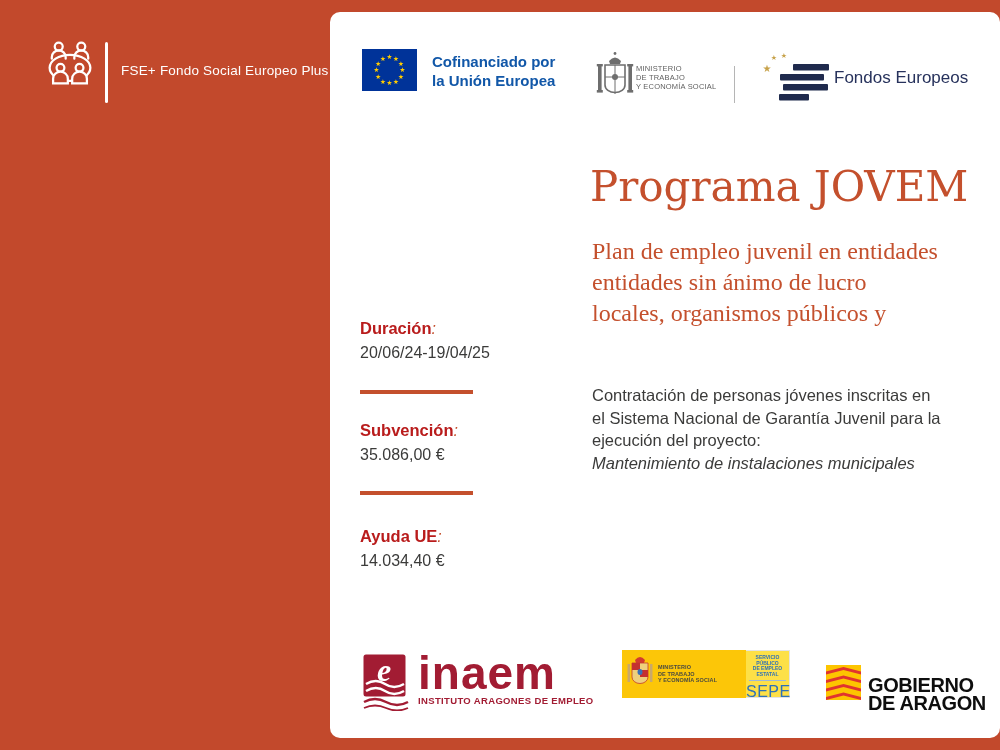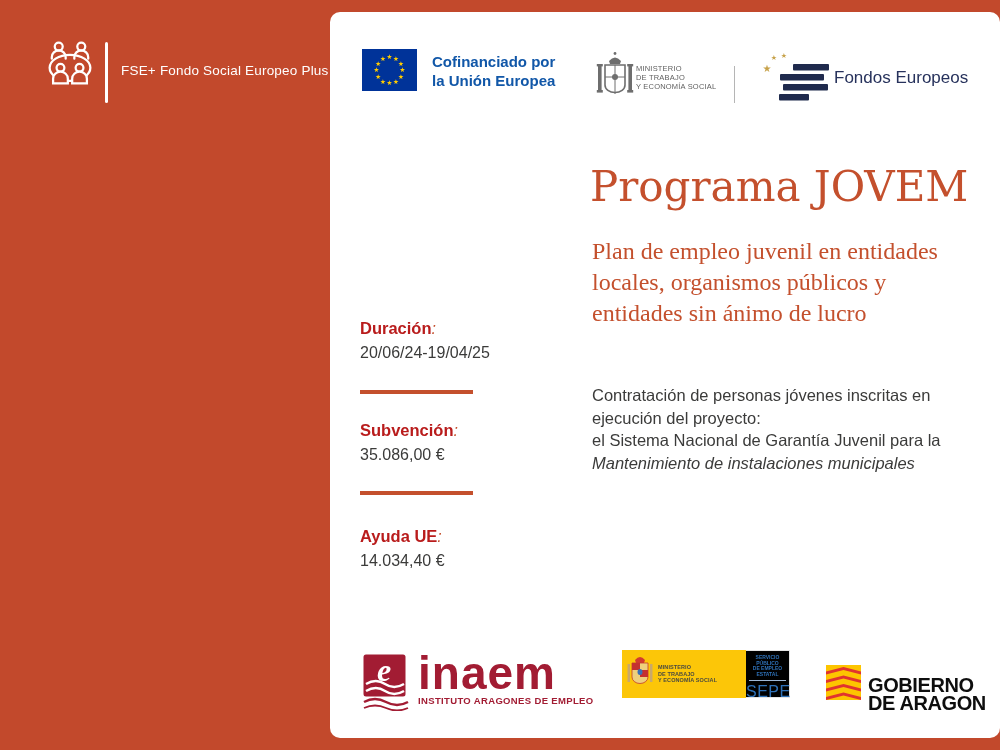--- a/index.html
+++ b/index.html
@@ -48,21 +48,21 @@
 
   
   .inaem { position:absolute; left:33px; top:642px; display:flex; align-items:flex-start; }
   .inaem-txt { margin-left:9px; }
   .inaem-name { font-weight:700; font-size:46px; line-height:38px; color:#A21C33; letter-spacing:1px; }
   .inaem-sub { font-weight:700; font-size:9.5px; letter-spacing:.35px; color:#A21C33; margin-top:3px; }
 
   .sepe { position:absolute; left:292px; top:638px; display:flex; height:48px; }
   .sepe-yellow { width:124px; background:#FCC608; display:flex; align-items:center; padding:4px 5px; }
   .sepe-min-text { margin-left:5px; font-size:5.5px; line-height:6.8px; font-weight:700; color:#4A4A40; letter-spacing:.1px; }
-  .sepe-white { width:44px; background:#000000; border:1px solid #E4E4E4; border-left:none; text-align:center; padding-top:4px; }
+  .sepe-white { width:44px; background:#fde047; border:1px solid #E4E4E4; border-left:none; text-align:center; padding-top:4px; }
   .sepe-svc { font-size:5px; line-height:5.6px; color:#2E71B8; font-weight:700; border-bottom:1px solid #9FB8D6; padding-bottom:3px; margin:0 3px; }
   .sepe-acronym { font-size:16px; color:#2E71B8; letter-spacing:.5px; margin-top:2px; }
 
   .aragon { position:absolute; left:496px; top:644px; display:flex; align-items:center; }
   .aragon-txt { margin-left:7px; font-weight:700; font-size:20px; line-height:18px; letter-spacing:-.4px; color:#0E0E0E;margin-top:20px; }
 </style>
 </head>
 <body>
 
 <span class="people-icon">
@@ -149,22 +149,22 @@
         <rect x="22" y="33" width="45" height="6.5" rx="1"></rect>
         <rect x="18" y="43" width="30" height="6.5" rx="1"></rect>
       </g>
     </svg>
   </span>
   <div class="fondos-label">Fondos Europeos</div>
 
   <div class="title">Programa JOVEM</div>
   <div class="subtitle">
     <div>Plan de empleo juvenil en entidades</div>
+    <div>entidades sin ánimo de lucro</div>
     <div>locales, organismos públicos y</div>
-    <div>entidades sin ánimo de lucro</div>
   </div>
 
   <div class="info-item item-1">
     <div><span class="label">Duración</span><span class="sep">:</span></div>
     <div class="value">20/06/24-19/04/25</div>
   </div>
   <div class="info-div div-1"></div>
 
   <div class="info-item item-2">
     <div><span class="label">Subvención</span><span class="sep">:</span></div>
@@ -172,22 +172,22 @@
   </div>
   <div class="info-div div-2"></div>
 
   <div class="info-item item-3">
     <div><span class="label">Ayuda UE</span><span class="sep">:</span></div>
     <div class="value">14.034,40 €</div>
   </div>
 
   <div class="description">
     <div>Contratación de personas jóvenes inscritas en</div>
+    <div>el Sistema Nacional de Garantía Juvenil para la</div>
     <div>ejecución del proyecto:</div>
-    <div>el Sistema Nacional de Garantía Juvenil para la</div>
     <div class="project">Mantenimiento de instalaciones municipales</div>
   </div>
 
   <div class="inaem">
     <span>
       <svg width="46" height="57" viewBox="0 0 46 57">
         <rect x="0.5" y="0.5" width="42" height="42" rx="2.5" fill="#A21C33"></rect>
         <text x="21" y="27" font-size="32" font-style="italic" font-family="serif" font-weight="bold" fill="#fff" text-anchor="middle">e</text>
         <path d="M3 30 Q13 24 22 30 T41 30" stroke="#fff" stroke-width="2.4" fill="none"></path>
         <path d="M3 37 Q13 31 22 37 T41 37" stroke="#fff" stroke-width="2.4" fill="none"></path>

